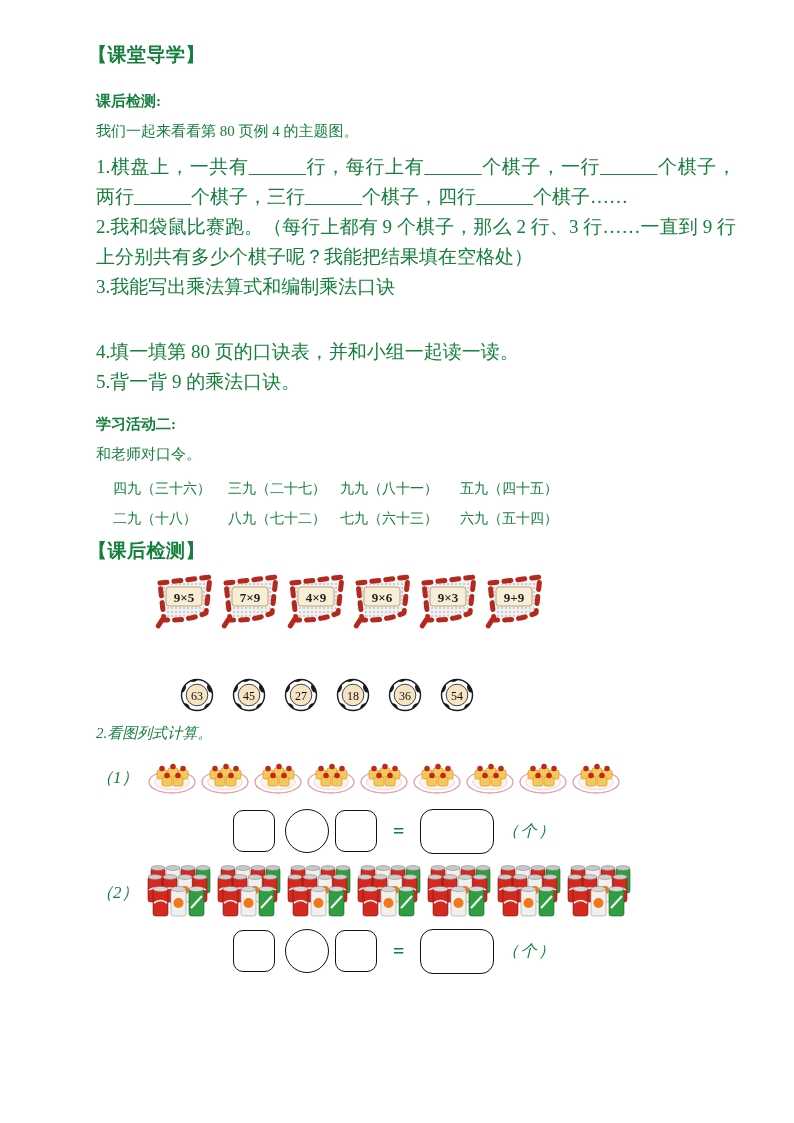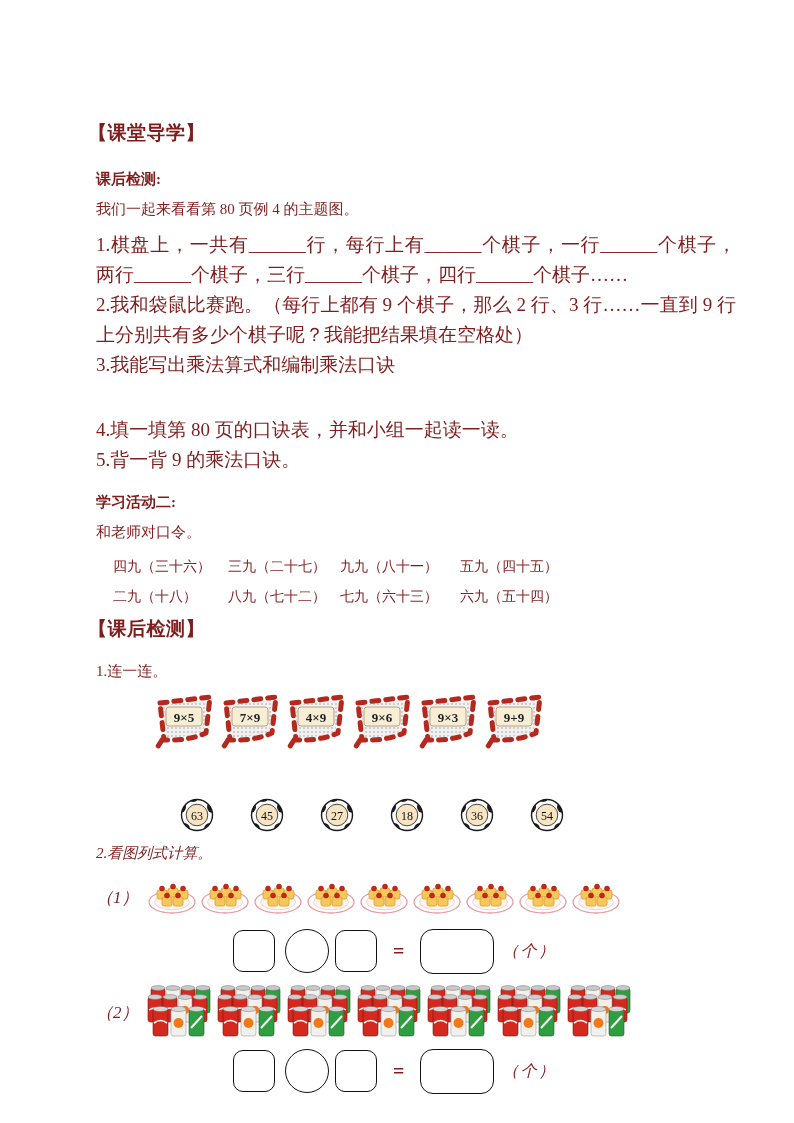--- a/index.html
+++ b/index.html
@@ -3,36 +3,36 @@
 <meta charset="utf-8">
 <style>
   * { margin:0; padding:0; box-sizing:border-box; }
   html,body { background:#888; }
   .page {
     position:relative;
     width:794px; height:1123px;
     margin:0 auto;
     background:#ffffff;
     font-family:"Liberation Serif","DejaVu Serif",serif;
-    color:#7f1d1d;
-    padding:120px 58px 0 96px;
+    color:#15803d;
+    padding:42px 58px 0 96px;
     overflow:hidden;
   }
   .sec-title { font-size:19px; font-weight:bold; margin-left:-8px; letter-spacing:.5px; }
   .act-label { font-size:15px; font-weight:bold; margin-top:18px; line-height:30px; }
   .body-line { font-size:15px; line-height:30px; }
   .para      { font-size:19px; line-height:30px; text-align:justify; }
   .gap35     { margin-top:35px; }
   .chant-row { display:flex; margin-left:17px; font-size:14px; line-height:30px; }
   .chant-row .c1 { width:115px; } .chant-row .c2 { width:112px; } .chant-row .c3 { width:120px; }
   .sec-title2 { margin-top:4px; }
   .q-label   { font-size:15px; line-height:26px; margin-top:16px; }
   .kai       { font-style:italic; }
   .goal-row  { display:flex; margin-left:54px; margin-top:6px;text-align:center; }
-  .ball-row  { display:flex; margin-left:84px; margin-top:46px; gap:36px; }
+  .ball-row  { display:flex; margin-left:84px; margin-top:46px; gap:18px; }
   .pic-row   { display:flex; align-items:center; margin-top:12px; }
   .sub-label { font-size:17px; font-style:italic; margin-right:8px; white-space:nowrap; }
   .plate-row { display:flex; gap:3px; }
   .can-row   { display:flex; gap:4px; }
   .eq-row    { display:flex; align-items:center; margin-left:137px; margin-top:10px; height:50px; }
   .eq-box    { width:42px; height:42px; border:1.7px solid #111; border-radius:10px; }
   .eq-circle { width:44px; height:44px; border:1.7px solid #111; border-radius:50%; margin:0 6px 0 10px; }
   .eq-box2   { margin-left:0; }
   .eq-eq     { font-size:20px; font-weight:bold; margin:0 16px 0 16px; }
   .eq-wide   { width:74px; height:45px; border:1.7px solid #111; border-radius:13px; }
@@ -79,21 +79,20 @@
   </div>
   <div class="chant-row">
     <span class="c1">二九（十八）</span>
     <span class="c2">八九（七十二）</span>
     <span class="c3">七九（六十三）</span>
     <span class="c4">六九（五十四）</span>
   </div>
 
   <div class="sec-title sec-title2">【课后检测】</div>
 
-  <div class="q-label">1.连一连。</div>
 
   <div class="goal-row">
     <svg width="66" height="62" viewBox="0 0 66 62">
       <path d="M10,13 L60,7 L56,43 Q38,51 14,50 Z" fill="url(#netdots)"></path>
       <path d="M10,13 L60,7 L56,43 Q38,51 14,50 Z M12,50 L7,58" fill="none" stroke="#ffffff" stroke-width="5" stroke-linejoin="round" stroke-linecap="round"></path>
       <path d="M10,13 L60,7 L56,43 Q38,51 14,50 Z M12,50 L7,58" fill="none" stroke="#b5281e" stroke-width="5" stroke-linejoin="round" stroke-linecap="round" stroke-dasharray="7 7"></path>
       <rect x="16" y="17" width="36" height="19" rx="3" fill="#f8eed6" stroke="#b9a27c" stroke-width="1"></rect>
       <text x="34" y="31.5" text-anchor="middle" font-size="13" font-weight="600" fill="#222">9×5</text>
     </svg>
     <svg width="66" height="62" viewBox="0 0 66 62">

